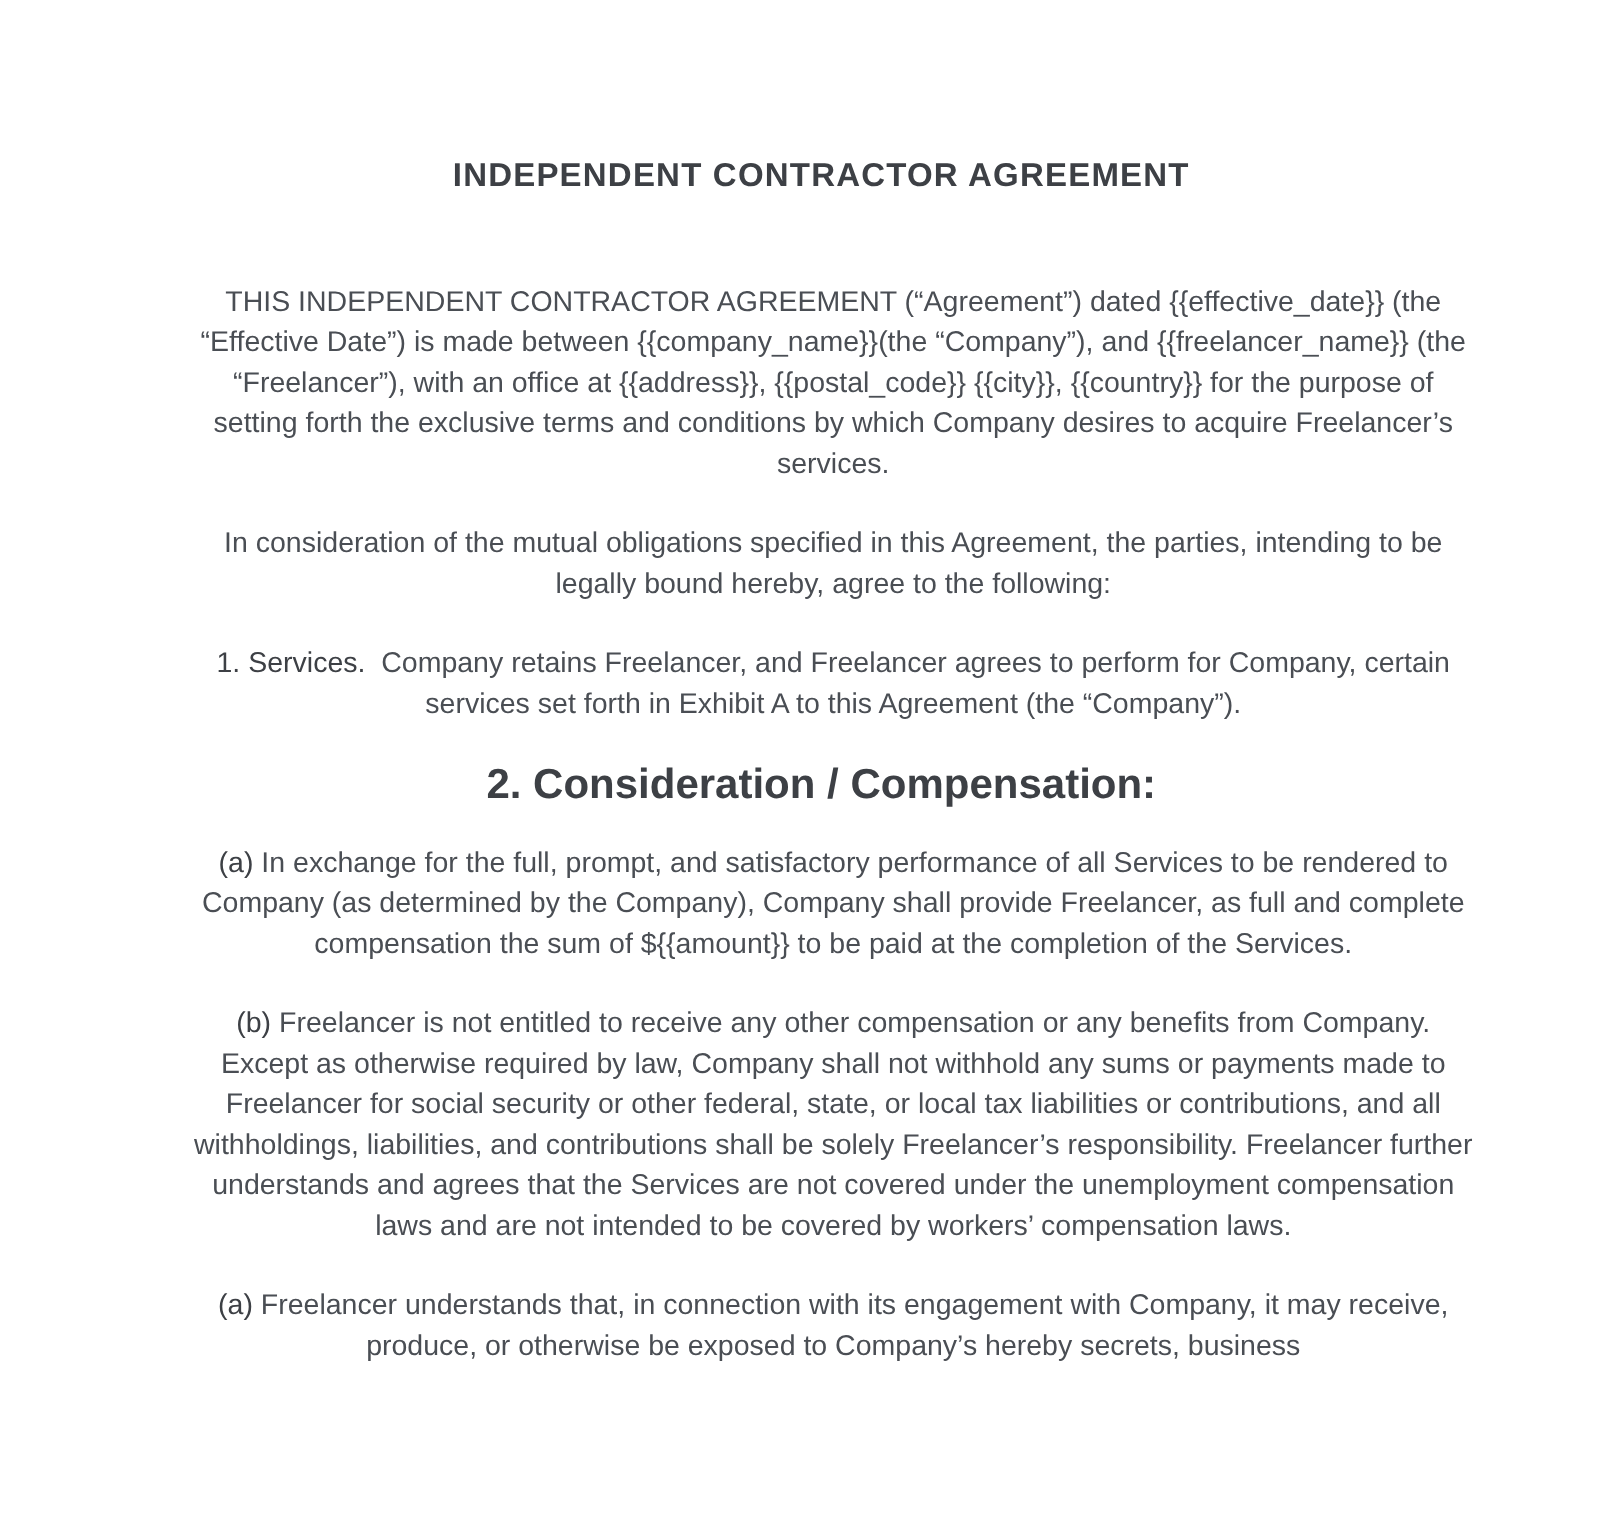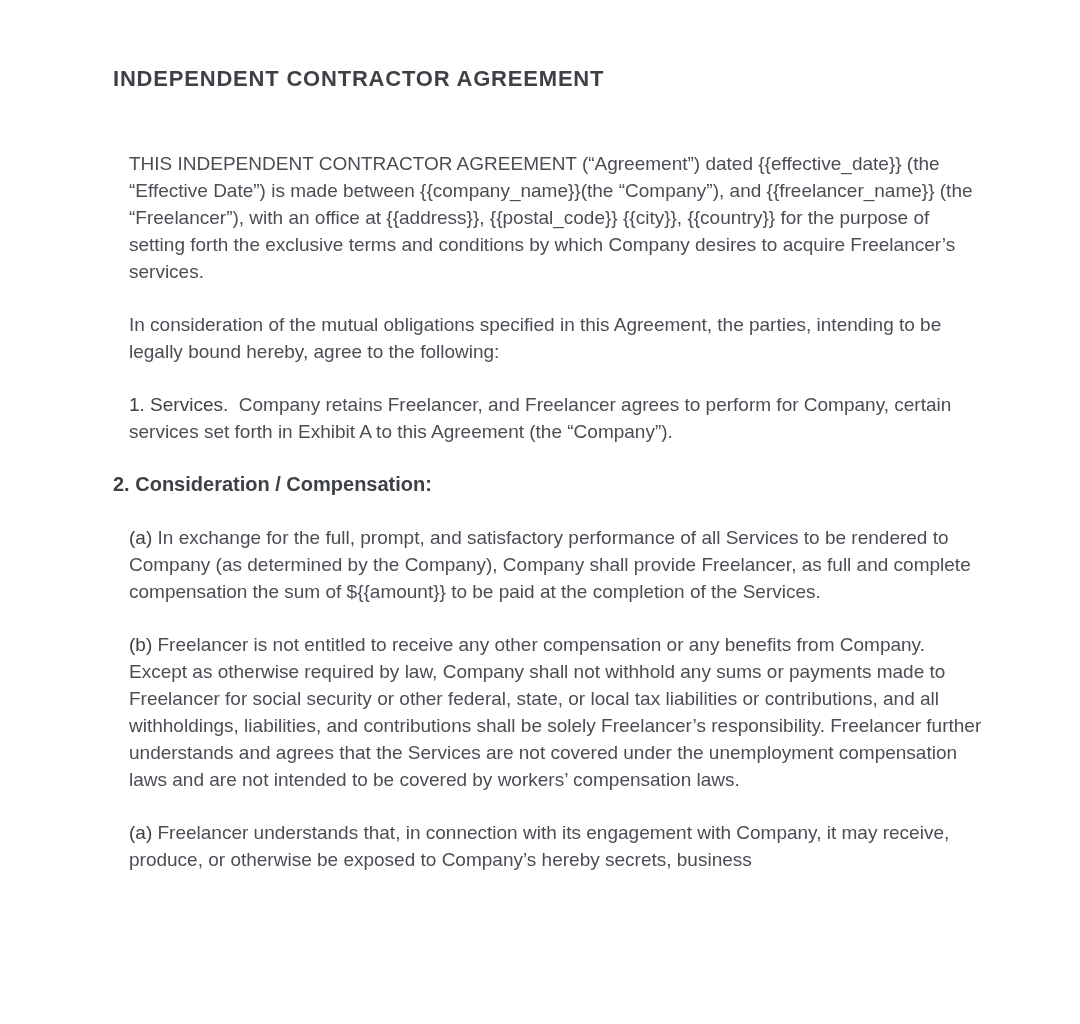--- a/index.html
+++ b/index.html
@@ -14,39 +14,40 @@
     height: 1024px;
     background: #ffffff;
     overflow: hidden;
     font-family: "Liberation Sans", "DejaVu Sans", sans-serif;
   }
   .content {
     position: absolute;
     top: 0;
     left: 113px;
     width: 869px;
-    padding-top: 66px;
+    padding-top: 104px;
     color: #4a4e54;
     font-size: 19px;
     line-height: 27px;
+    text-align: center;
   }
   .doc-title {
     margin: 0 0 58px 0;
     font-size: 22px;
     line-height: 26px;
     font-weight: 700;
     letter-spacing: 0.8px;
     color: #3d4045;
   }
   .para {
     margin: 0 0 26px 16px;
   }
   .section-heading {
     margin: 0 0 26px 0;
-    font-size: 20px;
+    font-size: 28px;
     line-height: 27px;
     font-weight: 700;
     color: #3d4045;
   }
   .lead {
     font-weight: 400;
     color: #3d4045;
   }
   .doc-link {
     color: inherit;

